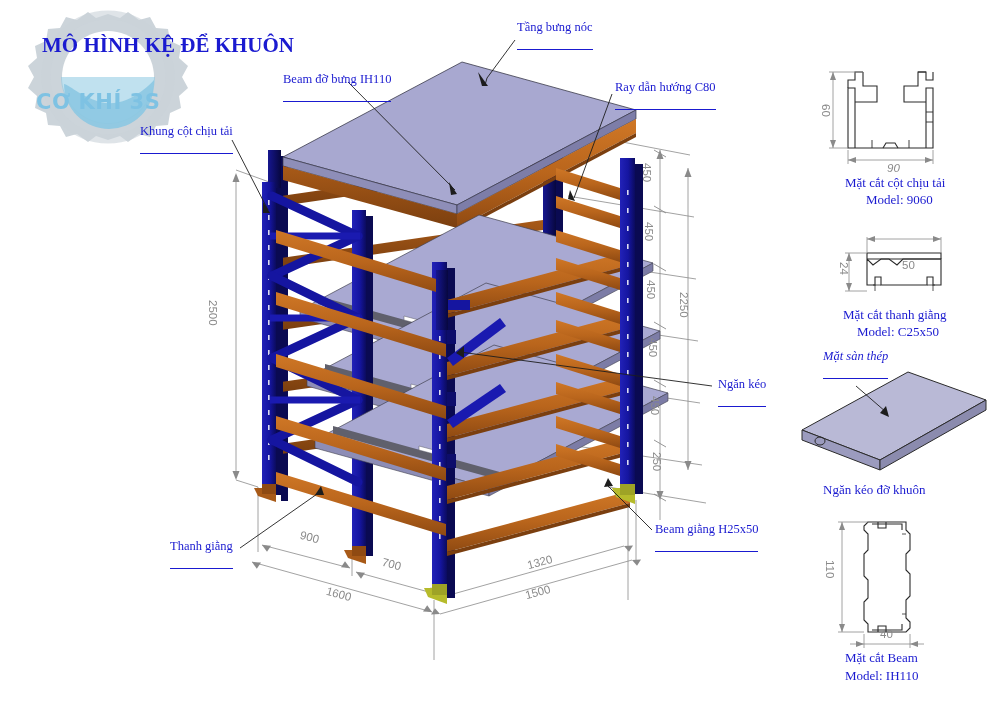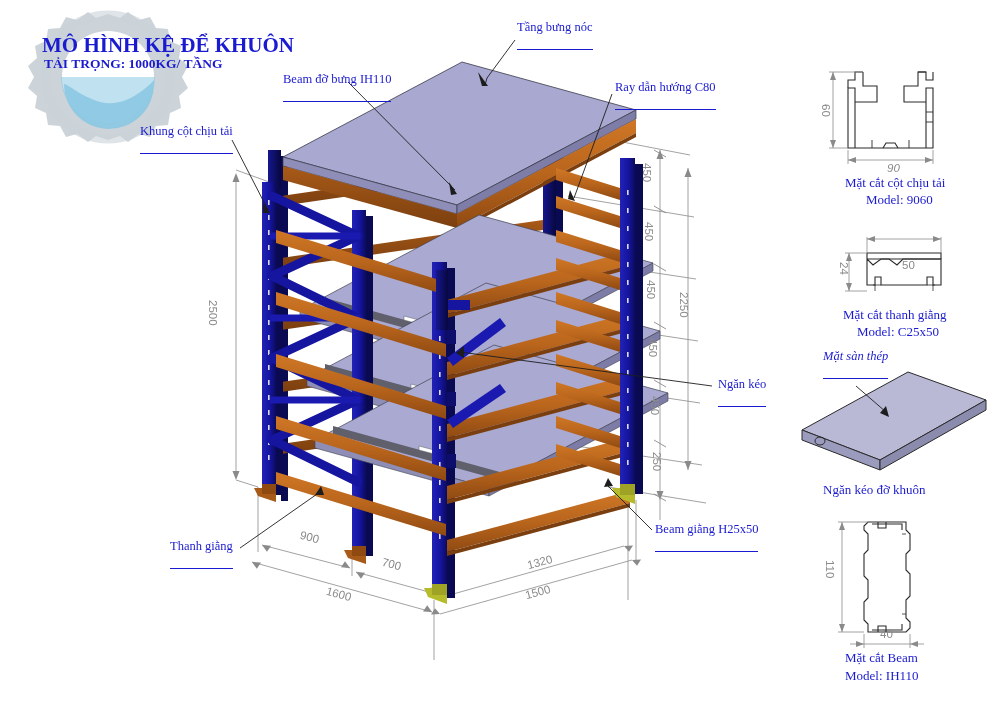--- a/index.html
+++ b/index.html
@@ -49,23 +49,23 @@
                  L20 60 L29 52 L27 40 L38 35 L40 23 L52 22 L58 11 L69 14 L80 6 L88 12 Z"></path>
       </g>
       <circle cx="100" cy="71" r="46" fill="#ffffff"></circle>
       <path d="M100 25 A46 46 0 1 1 99 25 Z" fill="none"></path>
       <g fill="#8cc8e2">
         <path d="M100 118 A47 47 0 0 1 53 71 L147 71 A47 47 0 0 1 100 118 Z" opacity=".55"></path>
       </g>
       <path d="M56 78 A45 45 0 0 0 146 78 L146 74 C146 74 120 104 92 96 C72 90 60 78 56 78 Z" fill="#8cc8e2" opacity=".9"></path>
       <circle cx="100" cy="71" r="62" fill="none" stroke="#c9d2d8" stroke-width="9" opacity=".6"></circle>
     </svg>
+    <div class="logo-txt-brand">CƠ KHÍ 3S</div>
   </div>
   <div class="title-main">MÔ HÌNH KỆ ĐỂ KHUÔN</div>
-  <div class="title-sub">TẢI TRỌNG: 1000KG/ TẦNG</div>
 
   <svg style="position:absolute;left:0;top:0;width:1001px;height:706px;">
     <defs>
       <linearGradient id="gOr" x1="0" y1="0" x2="0" y2="1">
         <stop offset="0" stop-color="#cf7726"></stop>
           <stop offset=".5" stop-color="#b9651c"></stop>
           <stop offset="1" stop-color="#8f4a12"></stop>
       </linearGradient>
       <linearGradient id="gOrD" x1="0" y1="0" x2="0" y2="1">
         <stop offset="0" stop-color="#a85a18"></stop>

